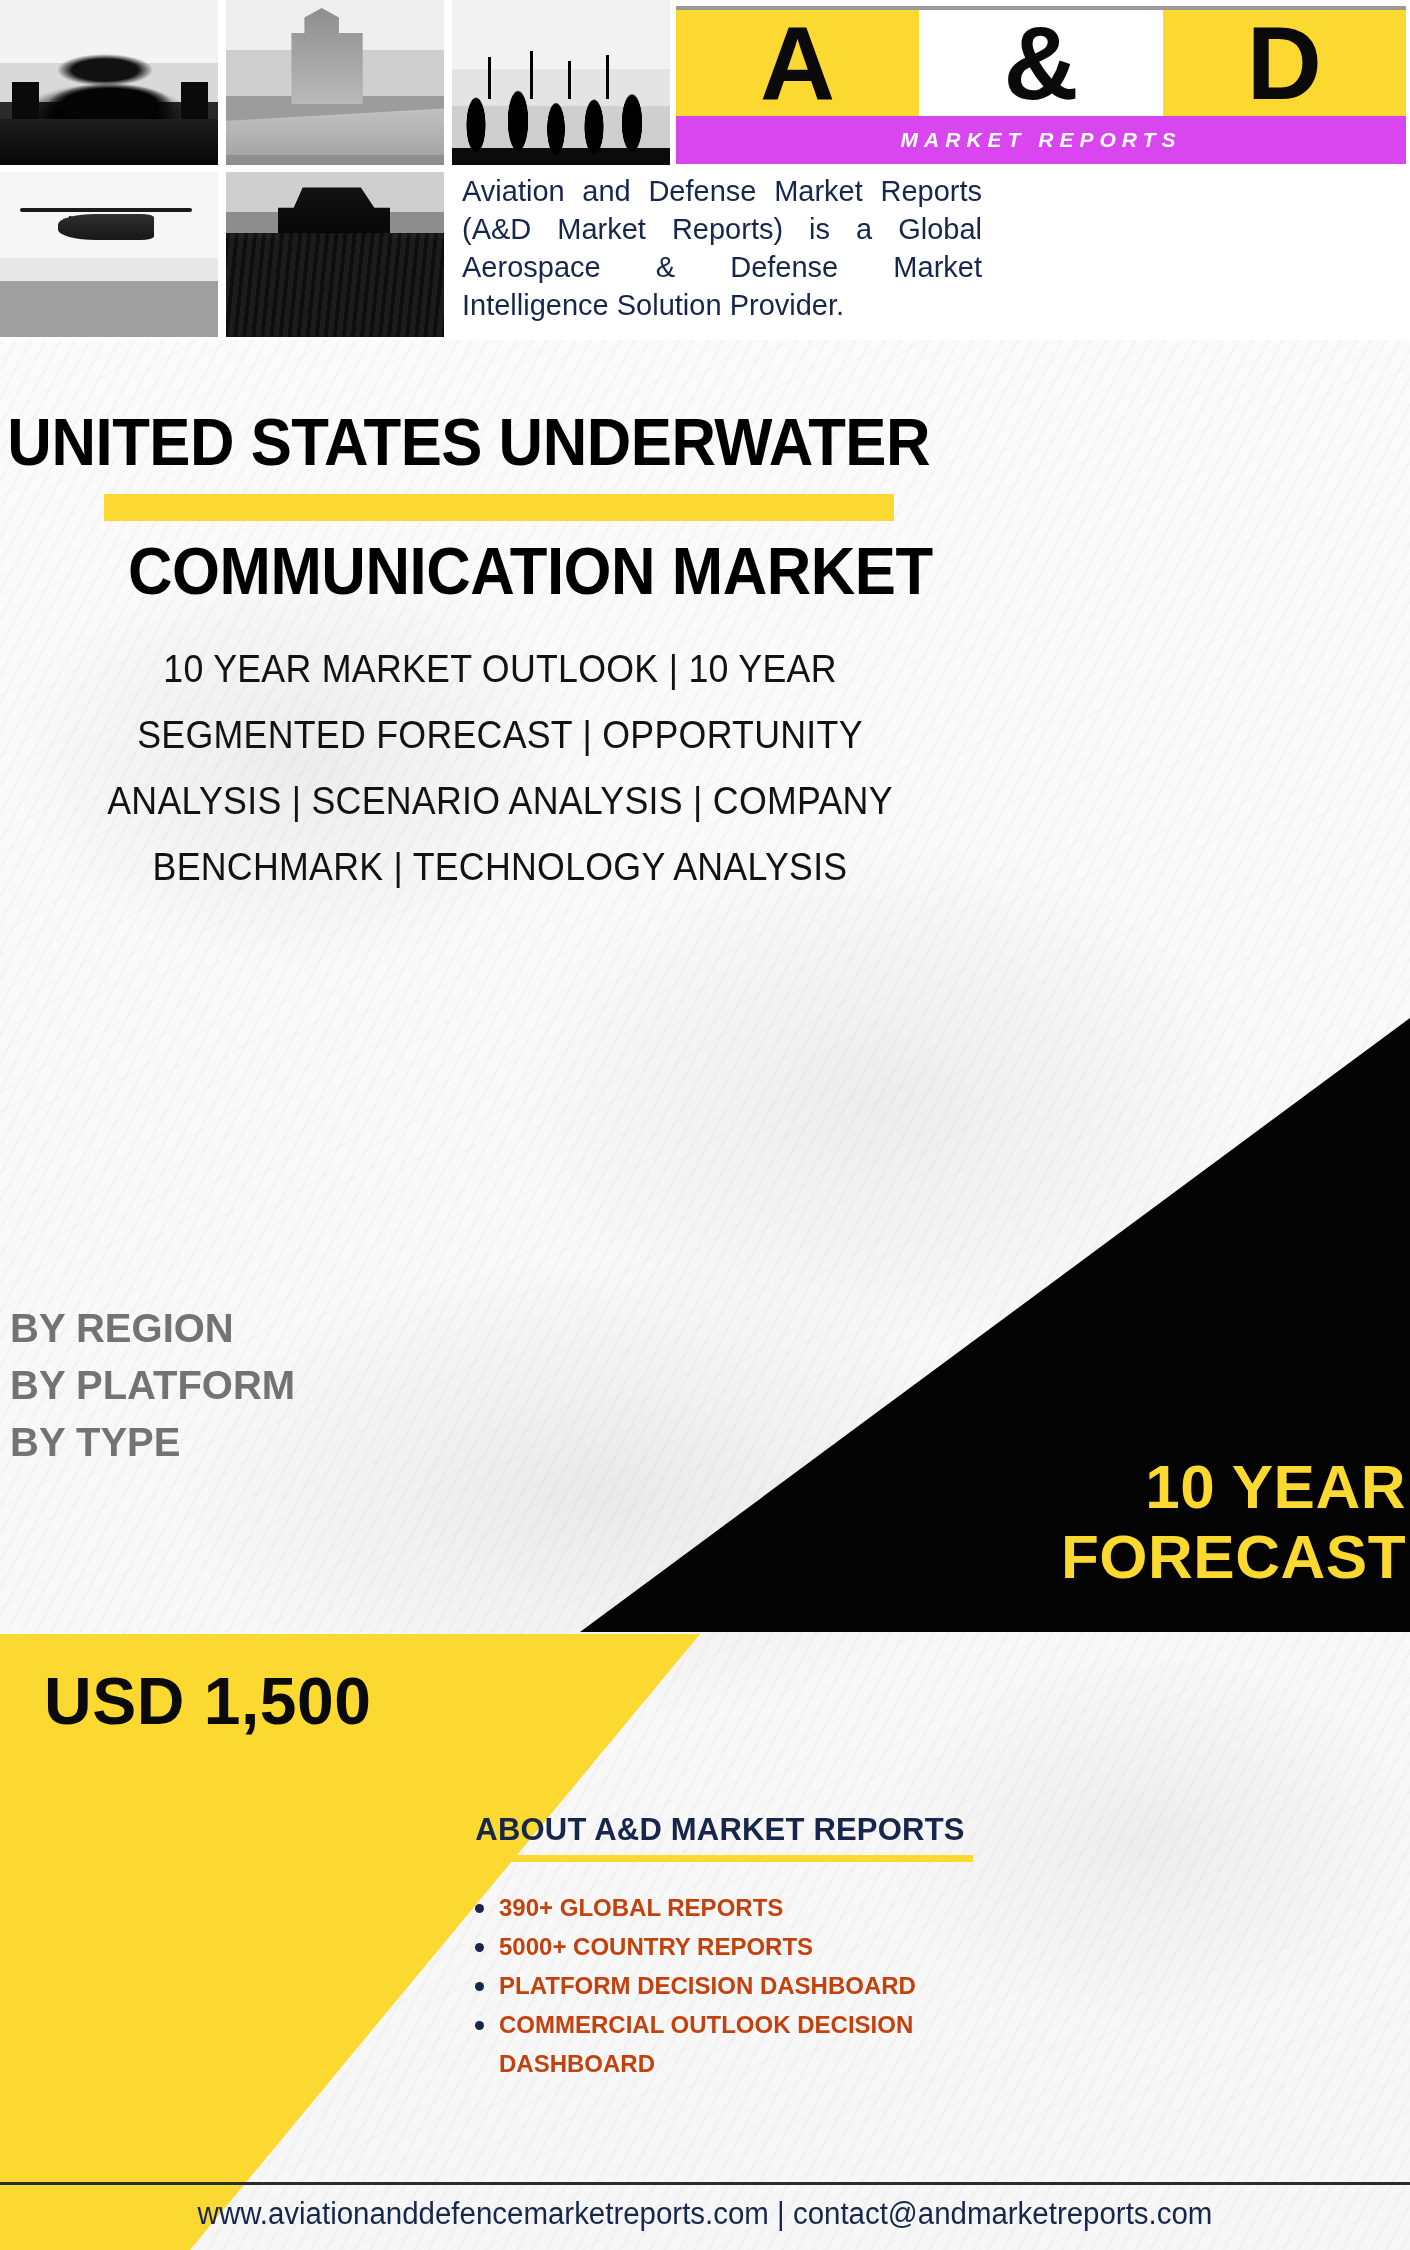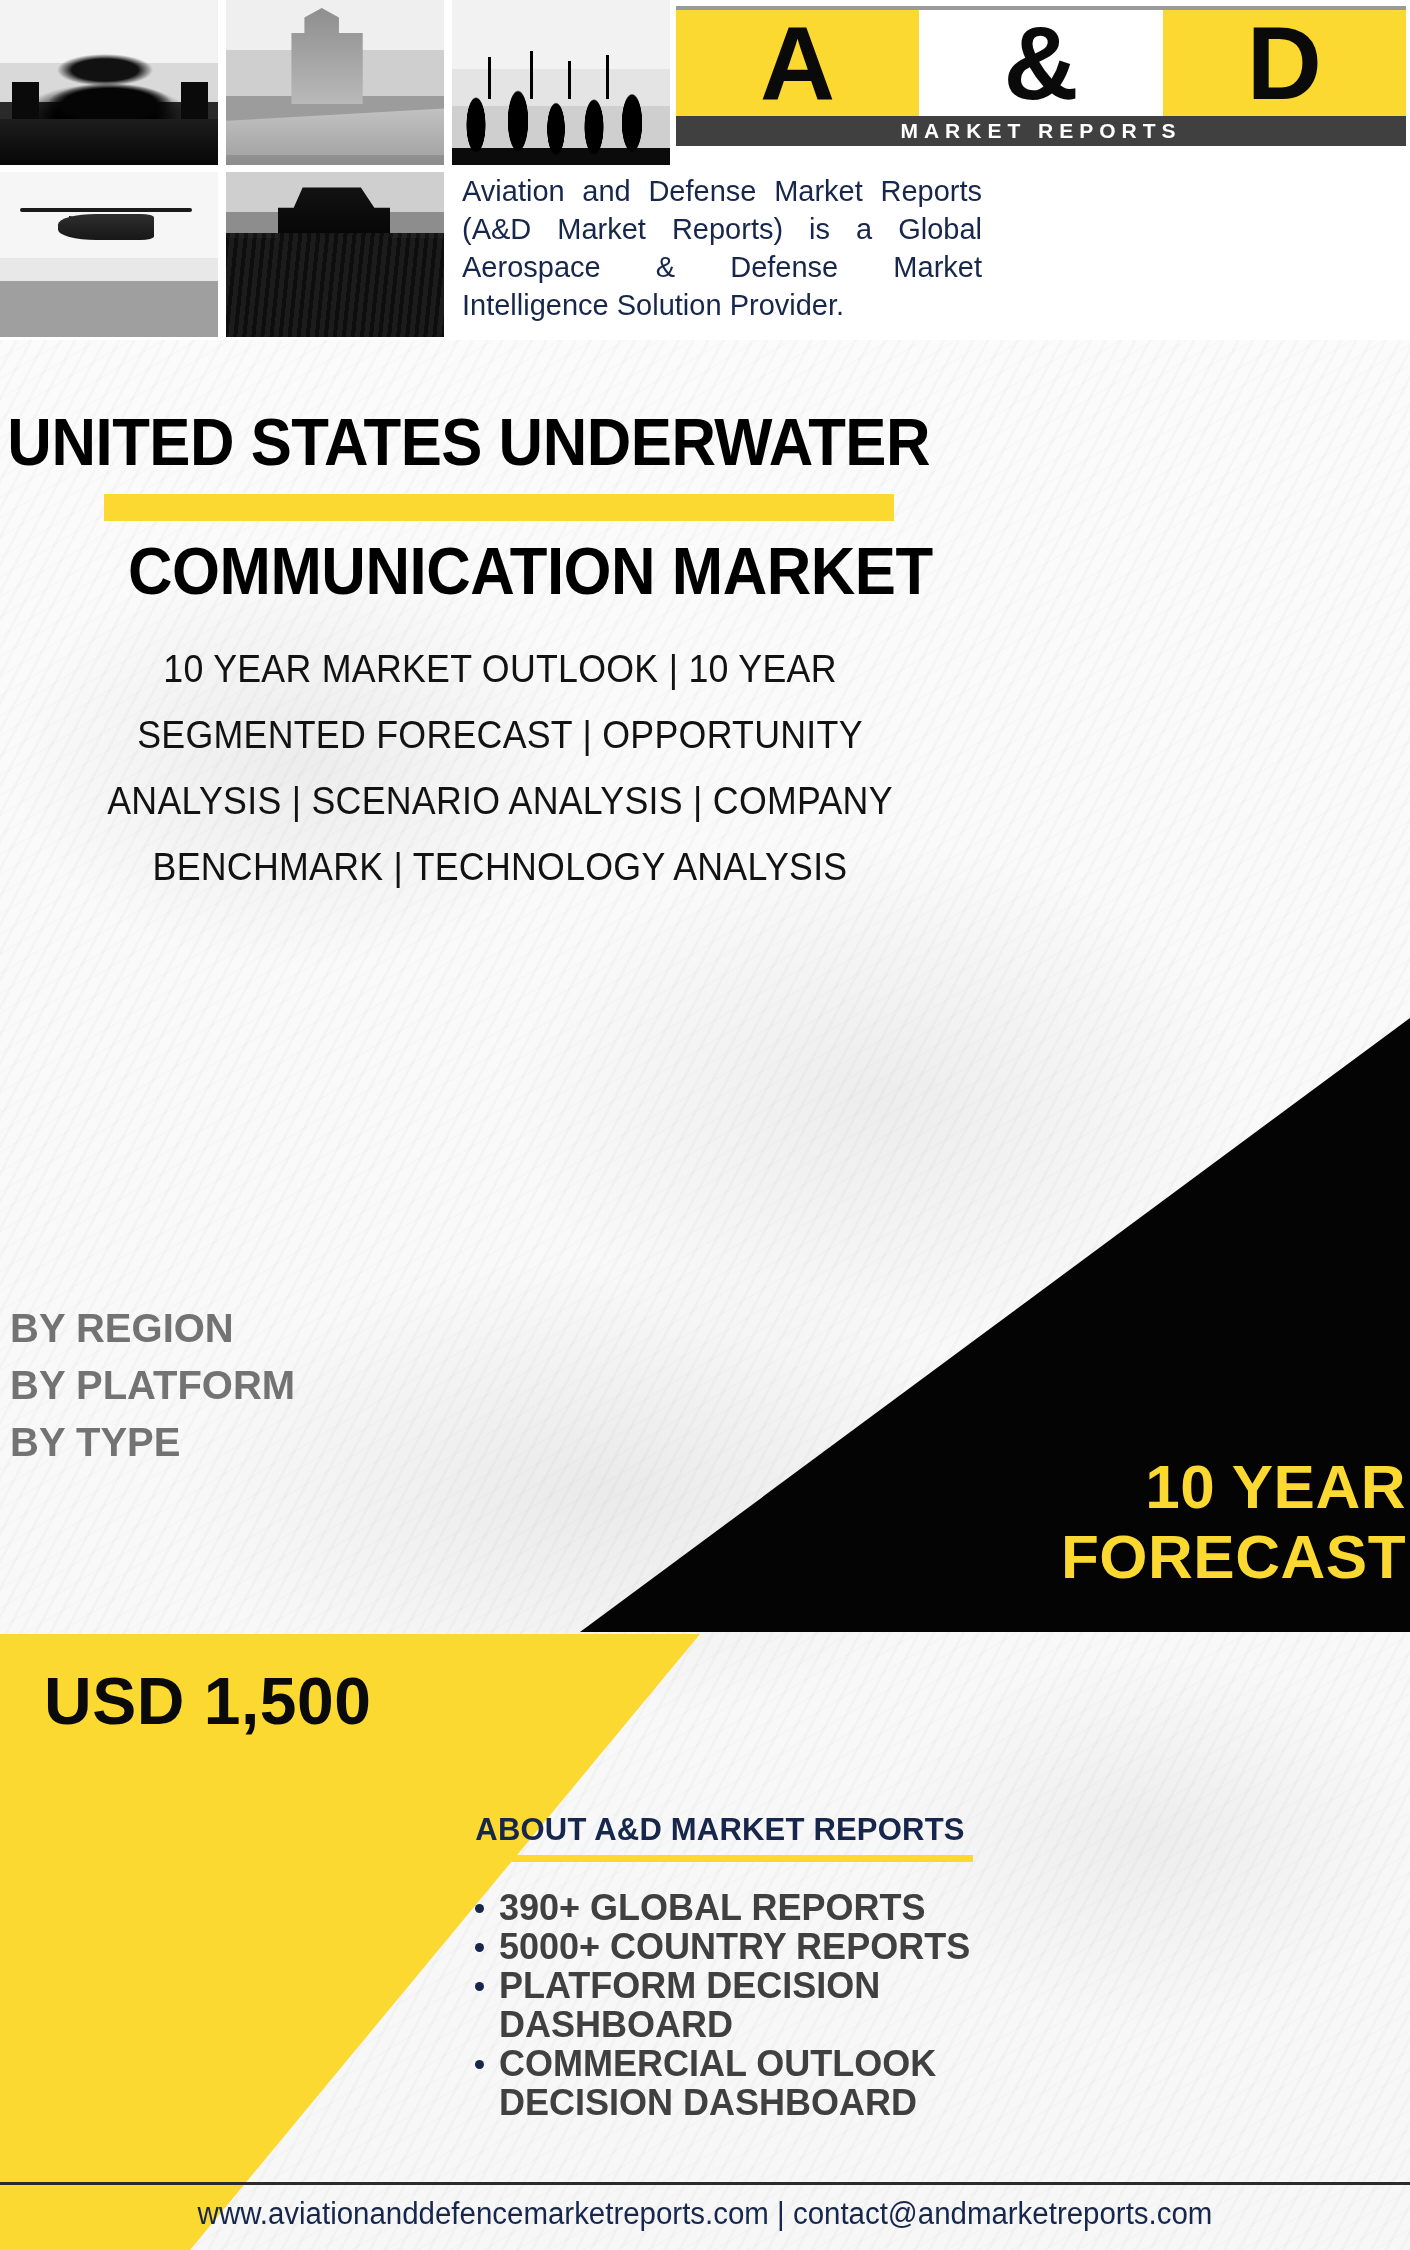--- a/index.html
+++ b/index.html
@@ -134,22 +134,22 @@
 
   
   .logo{ position:absolute; left:676px; top:2px; width:730px; height:152px; }
   .logo-top{ position:absolute; left:0; top:4px; width:730px; height:4px; background:#9a9a9a; }
   .logo-tiles{ position:absolute; left:0; top:8px; width:730px; height:106px; display:flex; }
   .tile{ flex:1; display:flex; align-items:center; justify-content:center;
          font-weight:700; font-size:104px; line-height:1; color:#0a0a0a;
          font-family:"Liberation Sans", sans-serif; }
   .tile-y{ background:#FBD930; }
   .tile-w{ background:#ffffff; }
-  .logo-bar{ position:absolute; left:0; top:114px; width:730px; height:30px;
-             background:#404040; display:flex; align-items:center; justify-content:center; }
+  .logo-bar{ position:absolute; left:0; top:114px; width:730px; height:48px;
+             background:#d946ef; display:flex; align-items:center; justify-content:center;font-style:italic; }
   .logo-bar span{ color:#ffffff; font-size:21px; letter-spacing:6px; font-weight:600; }
 
   
   .intro{
     position:absolute; left:462px; top:172px; width:520px;
     font-size:29px; line-height:38px; color:#17264b;
     text-align:justify; text-align-last:left;
     font-family:"Liberation Sans", sans-serif;
   }
 
@@ -205,21 +205,21 @@
   
   .about{ position:absolute; left:455px; top:1812px; width:530px; z-index:5; }
   .about-title{
     font-weight:700; font-size:31px; line-height:36px; color:#17264b;
     text-align:center; letter-spacing:0.2px; white-space:nowrap;
   }
   .about-rule{ width:516px; height:7px; background:#FBD930; margin:7px 0 26px 2px; }
   .about ul{ list-style:none; margin:0; padding:0; }
   .about li{
     position:relative; padding-left:44px;
-    font-weight:700; font-size:36px; line-height:39px; color:#404040;
+    font-weight:700; font-size:24px; line-height:39px; color:#c2410c;
   }
   .about li:before{
     content:""; position:absolute; left:20px; top:16px;
     width:9px; height:9px; border-radius:50%; background:#17264b;
   }
 
   
   .footer-rule{
     position:absolute; left:0; top:2182px; width:1410px; height:3px; background:#2b2b2b; z-index:6;
   }

